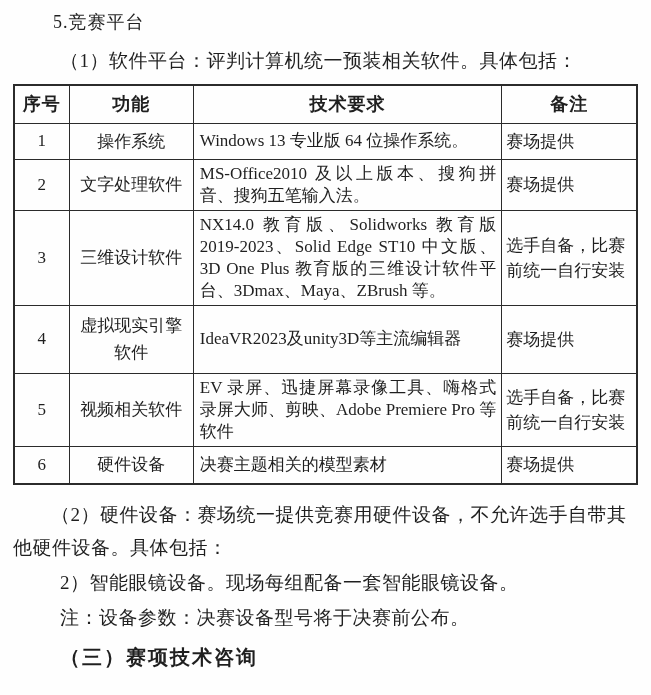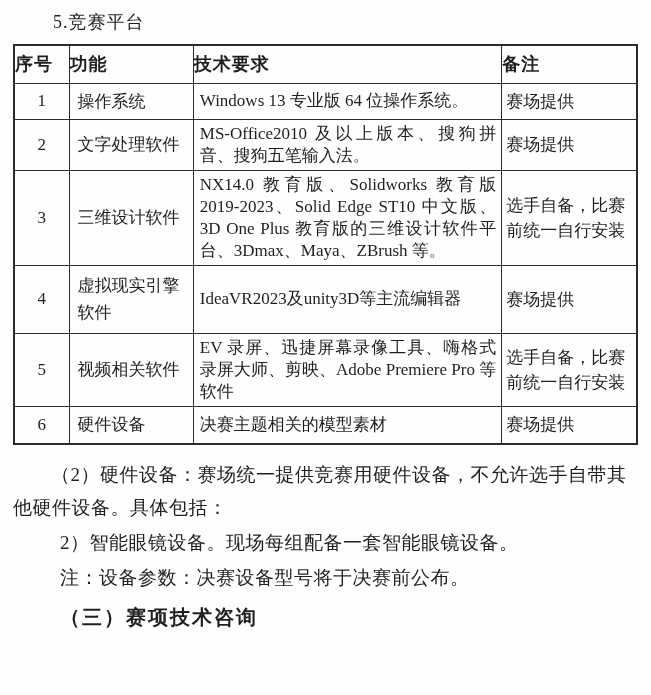--- a/index.html
+++ b/index.html
@@ -41,25 +41,26 @@
     font-weight: normal;
   }
   col.c-no { width: 55px; }
   col.c-fn { width: 124px; }
   col.c-rq { width: 308px; }
   col.c-rm { width: 135px; }
   tr.hdr { height: 38px; }
   tr.hdr th {
     font-weight: bold;
     font-size: 18px;
-    text-align: left;
+    text-align: center;
     letter-spacing: 1px;
   }
   td.no { text-align: center; }
   td.fn {
+    text-align: center;
     padding: 2px 8px;
     line-height: 27px;
   }
   td.rq {
     text-align: justify;
     padding: 3px 5px 3px 6px;
     line-height: 22px;
   }
   td.rm {
     padding: 2px 2px 2px 4px;
@@ -97,20 +98,21 @@
     letter-spacing: 2px;
   }
 </style>
 </head>
 <body>
 
 <div class="doc">
 
   <div class="heading5">5.竞赛平台</div>
 
+  <div class="para-software">（1）软件平台：评判计算机统一预装相关软件。具体包括：</div>
 
   <table class="req-table">
     <colgroup>
       <col class="c-no">
         <col class="c-fn">
         <col class="c-rq">
         <col class="c-rm">
     </colgroup>
     <tbody>
       <tr class="hdr">

